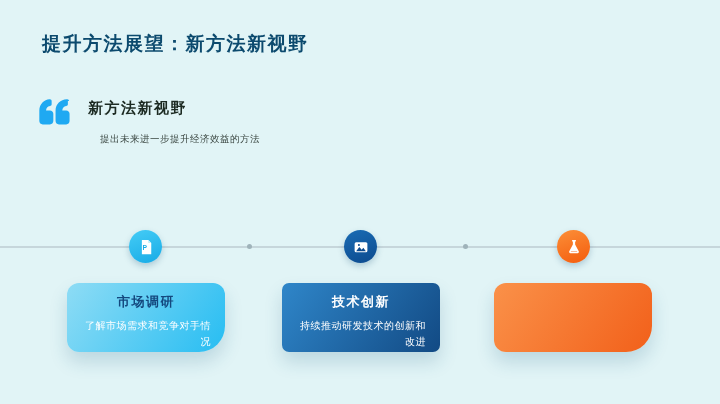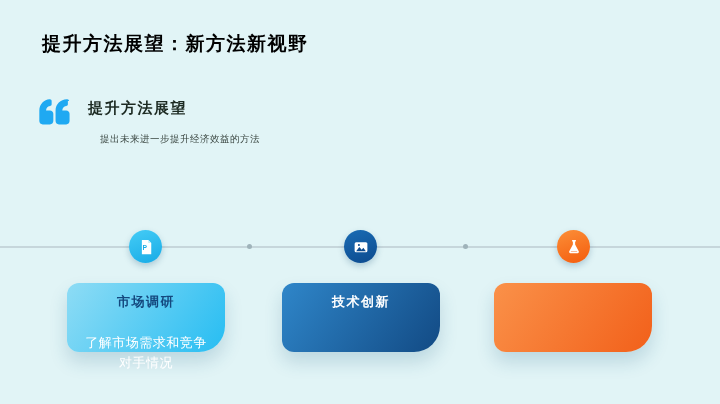--- a/index.html
+++ b/index.html
@@ -5,21 +5,21 @@
   html,body{margin:0;padding:0;}
   .slide{
     position:relative;
     width:720px;height:404px;
     background:#e1f4f6;
     overflow:hidden;
     font-family:"Liberation Sans","DejaVu Sans",sans-serif;
   }
   .page-title{
     position:absolute;left:42px;top:31px;
-    font-size:19px;font-weight:bold;color:#000000;
+    font-size:19px;font-weight:bold;color:#0c4a6e;
     letter-spacing:1.5px;
   }
   .quote-mark{
     position:absolute;left:37px;top:97px;
     width:36px;height:28px;
   }
   .quote-heading{
     position:absolute;left:88px;top:99px;
     font-size:15px;font-weight:bold;color:#1c2a22;
     letter-spacing:1.5px;
@@ -51,45 +51,46 @@
   .card{
     position:absolute;top:283px;
     width:158px;height:69px;
     border-radius:12px 12px 26px 12px;
     box-sizing:border-box;
     padding:10px 14px 0 14px;
     text-align:center;
     box-shadow:0 10px 18px rgba(20,90,130,0.18);
   }
   .card-cyan{left:67px;background:linear-gradient(125deg,#8edcf5 0%,#27bdf2 100%);}
-  .card-blue{left:282px;background:linear-gradient(125deg,#2f86c9 0%,#124a84 100%);}
+  .card-blue{left:282px;background:linear-gradient(125deg,#2f86c9 0%,#124a84 100%);border-radius:7px;}
   .card-orange{left:494px;background:linear-gradient(125deg,#fa9149 0%,#f2601a 100%);}
   .card-title{
     font-size:13px;font-weight:bold;color:#ffffff;
-    letter-spacing:1.5px;margin-bottom:22px;
+    letter-spacing:1.5px;margin-bottom:7px;
   }
   .card-cyan .card-title{color:#14487e;}
   .card-desc{
-    font-size:13px;color:#ffffff;line-height:1.55;
+    font-size:10px;color:#ffffff;line-height:1.55;
     letter-spacing:0.5px;
+    text-align:right;
   }
 </style>
 </head>
 <body>
 
 <div class="slide">
 
   <div class="page-title">提升方法展望：新方法新视野</div>
 
   <svg class="quote-mark" viewBox="0 0 448 400" aria-hidden="true">
     <path fill="#1fa9f2" d="M176 56c0-13.3-10.7-24-24-24h-8C71.6 32 0 103.6 0 192v152c0 26.5 21.5 48 48 48h104c26.5 0 48-21.5 48-48V240c0-26.5-21.5-48-48-48H96v-0c0-35.3 28.7-64 64-64h-8 0c13.3 0 24-10.7 24-24V56z"></path>
     <path fill="#1fa9f2" d="M424 56c0-13.3-10.7-24-24-24h-8c-88.4 0-160 71.6-160 160v152c0 26.5 21.5 48 48 48h104c26.5 0 48-21.5 48-48V240c0-26.5-21.5-48-48-48h-56v-0c0-35.3 28.7-64 64-64h-8 0c13.3 0 24-10.7 24-24V56z"></path>
   </svg>
 
-  <div class="quote-heading">提升方法展望</div>
+  <div class="quote-heading">新方法新视野</div>
   <div class="quote-sub">提出未来进一步提升经济效益的方法</div>
 
   <div class="timeline-line"></div>
   <div class="timeline-dot dot-1"></div>
   <div class="timeline-dot dot-2"></div>
 
   <div class="icon-circle circle-cyan">
     <svg width="18" height="18" viewBox="0 0 24 24" aria-hidden="true">
       <path d="M6.5 2.5h8.5l4 4V21.5H6.5z" fill="#ffffff"></path>
       <path d="M15 2.5l4 4h-4z" fill="#bfeffb"></path>
@@ -112,18 +113,19 @@
     </svg>
   </div>
 
   <div class="card card-cyan">
     <div class="card-title">市场调研</div>
     <div class="card-desc">了解市场需求和竞争对手情况</div>
   </div>
 
   <div class="card card-blue">
     <div class="card-title">技术创新</div>
+    <div class="card-desc">持续推动研发技术的创新和改进</div>
   </div>
 
   <div class="card card-orange">
   </div>
 
 </div>
 
 </body></html>

